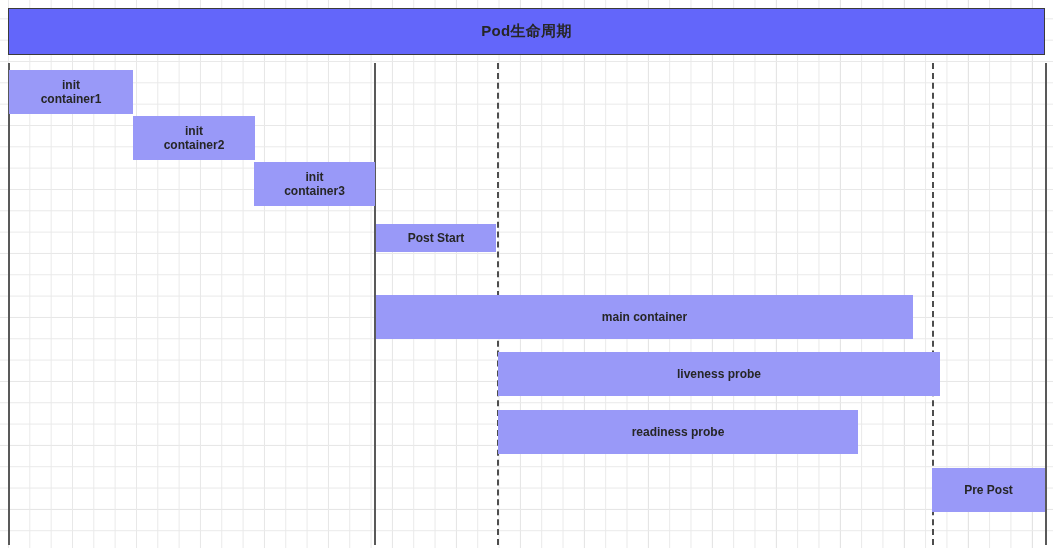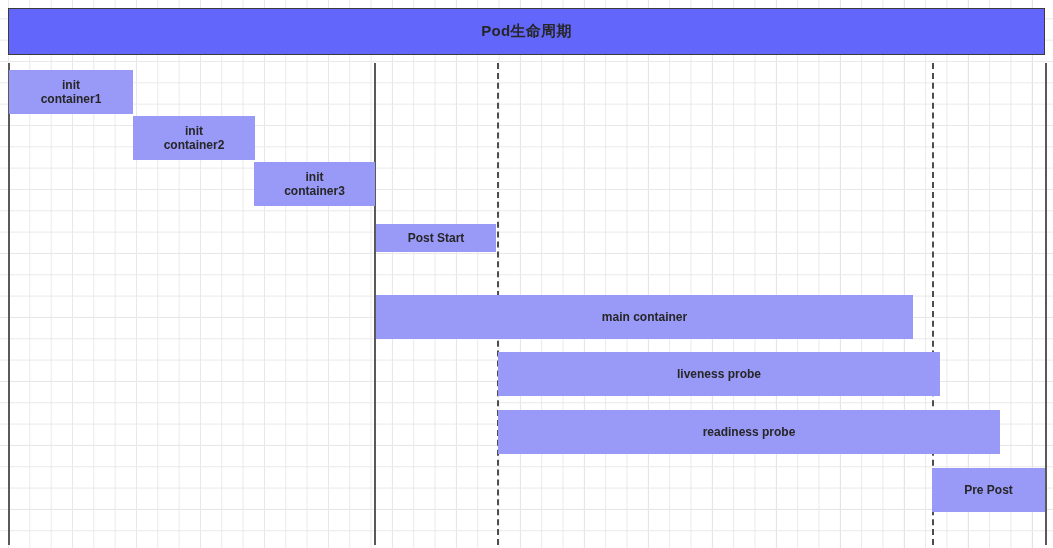--- a/index.html
+++ b/index.html
@@ -107,17 +107,17 @@
   <div id="bars">
       <div class="bar" style="left: 9px; top: 70px; width: 124px; height: 44px;"><span>init
 container1</span></div>
       <div class="bar" style="left: 133px; top: 116px; width: 122px; height: 44px;"><span>init
 container2</span></div>
       <div class="bar" style="left: 254px; top: 162px; width: 121px; height: 44px;"><span>init
 container3</span></div>
       <div class="bar" style="left: 376px; top: 224px; width: 120px; height: 28px;"><span>Post Start</span></div>
       <div class="bar" style="left: 376px; top: 295px; width: 537px; height: 44px;"><span>main container</span></div>
       <div class="bar" style="left: 498px; top: 352px; width: 442px; height: 44px;"><span>liveness probe</span></div>
-      <div class="bar" style="left: 498px; top: 410px; width: 502px; height: 44px;"><span>readiness probe</span></div>
+      <div class="bar" style="left: 498px; top: 410px; width: 360px; height: 44px;"><span>readiness probe</span></div>
       <div class="bar" style="left: 932px; top: 468px; width: 113px; height: 44px;"><span>Pre Post</span></div>
     </div>
 
 </div>
 
 </body></html>

